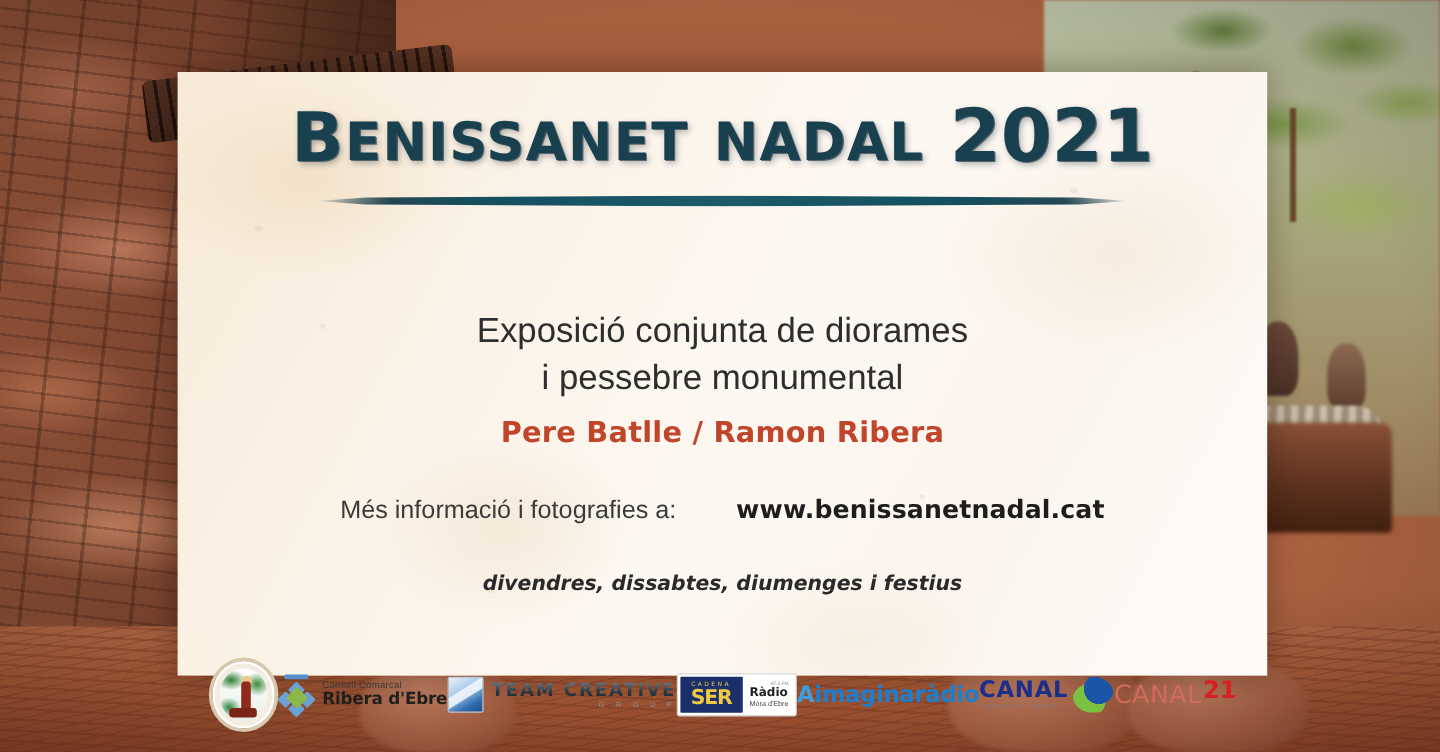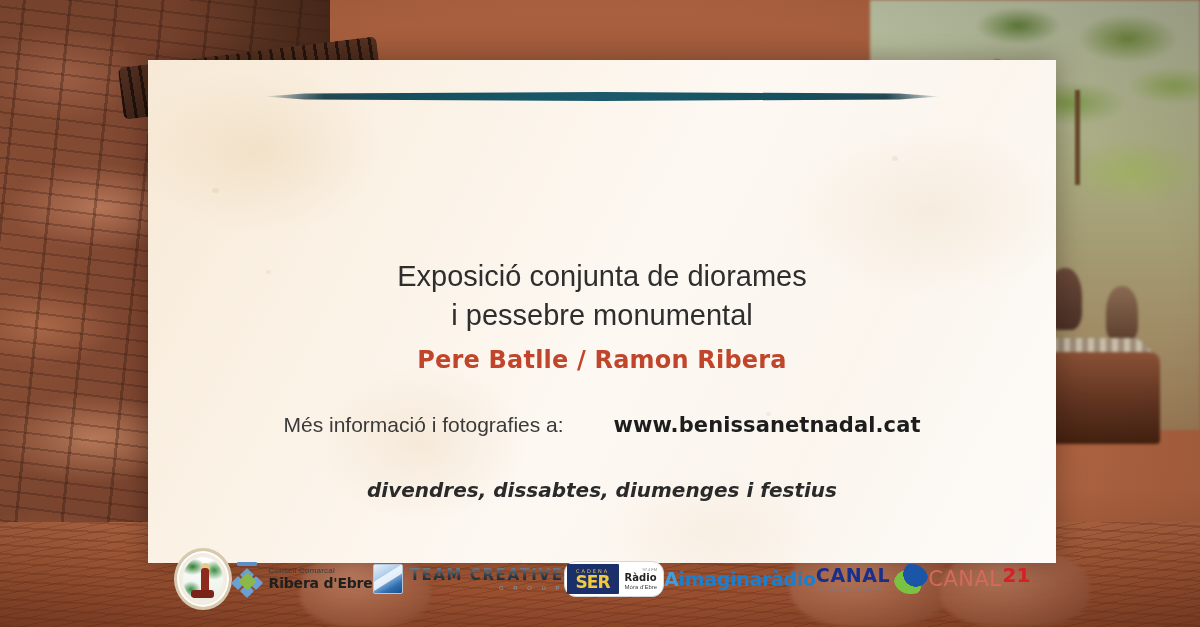--- a/index.html
+++ b/index.html
@@ -141,21 +141,21 @@
     position:absolute;left:0;right:0;top:353px;text-align:center;
     font-family:"Liberation Sans", sans-serif;
     font-size:21px;color:#3a3a3a;
   }
   .info .url{font-family:"DejaVu Sans", sans-serif;font-weight:700;color:#1d1d1d;letter-spacing:.1px;margin-left:44px;}
   .dates{
     position:absolute;left:0;right:0;top:415px;text-align:center;
     font-family:"DejaVu Sans", sans-serif;font-style:italic;font-weight:700;
     font-size:21px;line-height:1.5;color:#2a2a2a;
   }
-  .dates .line2{font-size:20px;}
+  .dates .line2{font-size:17px;}
 
   
   .logos{
     position:absolute;left:0;right:0;top:488px;height:62px;
     display:flex;align-items:center;justify-content:center;
     padding:0 18px;box-sizing:border-box;
   }
   .logo{display:flex;align-items:center;flex:0 0 auto;}
 
   
@@ -203,21 +203,21 @@
   }
   .tc-txt{line-height:1;}
   .tc-t1{font-size:15px;font-weight:700;letter-spacing:1.6px;font-family:"DejaVu Sans",sans-serif;
         background:linear-gradient(180deg,#6b7a88 0%, #2b3a47 55%, #1a2630 100%);
         -webkit-background-clip:text;background-clip:text;color:transparent;white-space:nowrap;}
   .tc-t2{font-size:6px;letter-spacing:4px;color:#8a97a3;text-align:right;margin-top:2px;font-family:"Liberation Sans",sans-serif;}
 
   
   .ser{
     display:flex;align-items:center;gap:6px;background:#fff;border:1px solid #d7d7d7;
-    padding:2px 6px 2px 2px;border-radius:12px;
+    padding:2px 6px 2px 2px;border-radius:2px;
   }
   .ser-box{
     width:52px;height:30px;background:#1b2f6b;display:flex;flex-direction:column;
     align-items:center;justify-content:center;border-radius:1px;
   }
   .ser-top{font-size:5px;letter-spacing:2px;color:#e8c64a;font-family:"DejaVu Sans",sans-serif;}
   .ser-main{font-size:17px;font-weight:700;color:#f0c93f;letter-spacing:-1px;line-height:1;font-family:"DejaVu Sans",sans-serif;}
   .ser-txt{line-height:1.15;}
   .ser-t1{font-size:10px;font-weight:700;color:#222;font-family:"DejaVu Sans",sans-serif;}
   .ser-t2{font-size:6px;color:#444;font-family:"Liberation Sans",sans-serif;}
@@ -273,20 +273,25 @@
   </div>
 
   <div class="card">
     <div class="card-speck" style="left:64px;top:128px;width:7px;height:5px;"></div>
     <div class="card-speck" style="left:118px;top:210px;width:5px;height:4px;"></div>
     <div class="card-speck" style="left:744px;top:96px;width:6px;height:5px;"></div>
     <div class="card-speck" style="left:618px;top:352px;width:5px;height:4px;"></div>
     <div class="card-speck" style="left:258px;top:430px;width:6px;height:4px;"></div>
 
     <div class="title-wrap">
+      <div class="title">
+        <span class="big">B</span><span class="sm">ENISSANET</span>
+        <span class="sm">NADAL</span>
+        <span class="year">2021</span>
+      </div>
       <div class="rule"></div>
     </div>
 
     <div class="subtitle">
       <div>Exposició conjunta de diorames</div>
       <div>i pessebre monumental</div>
     </div>
 
     <div class="authors">Pere Batlle / Ramon Ribera</div>
 

